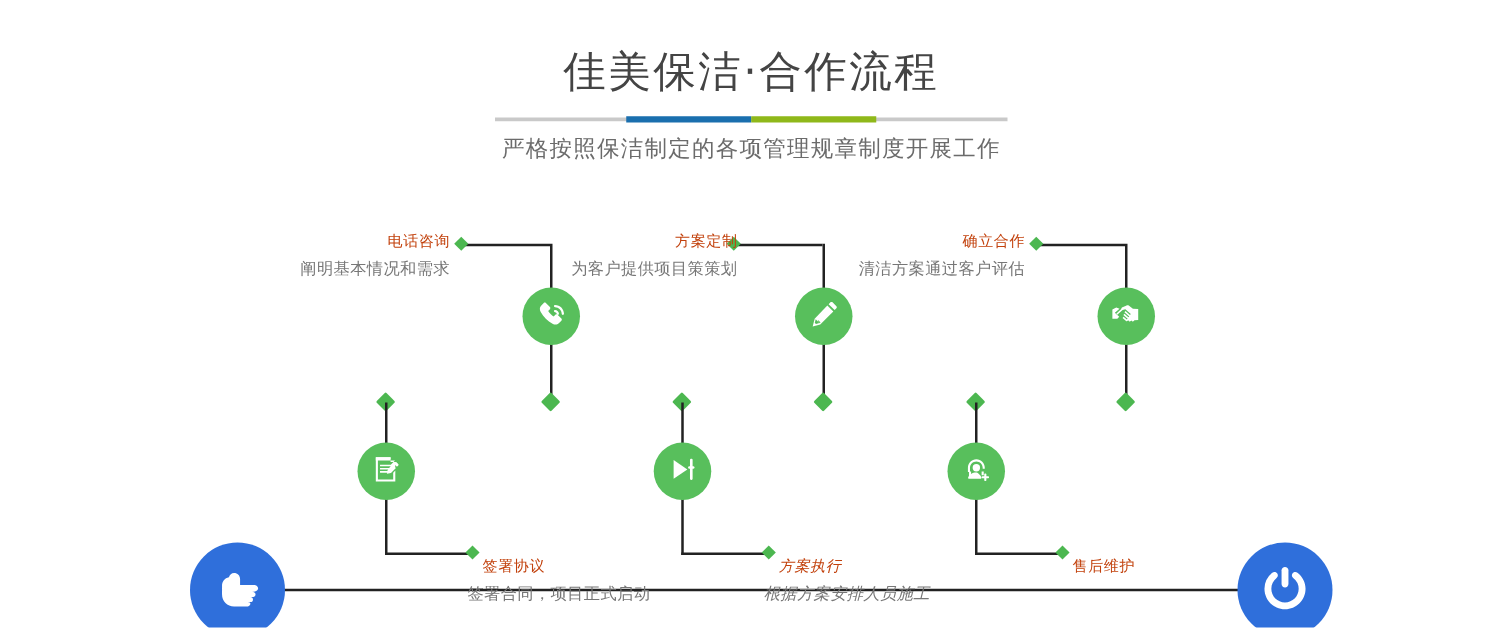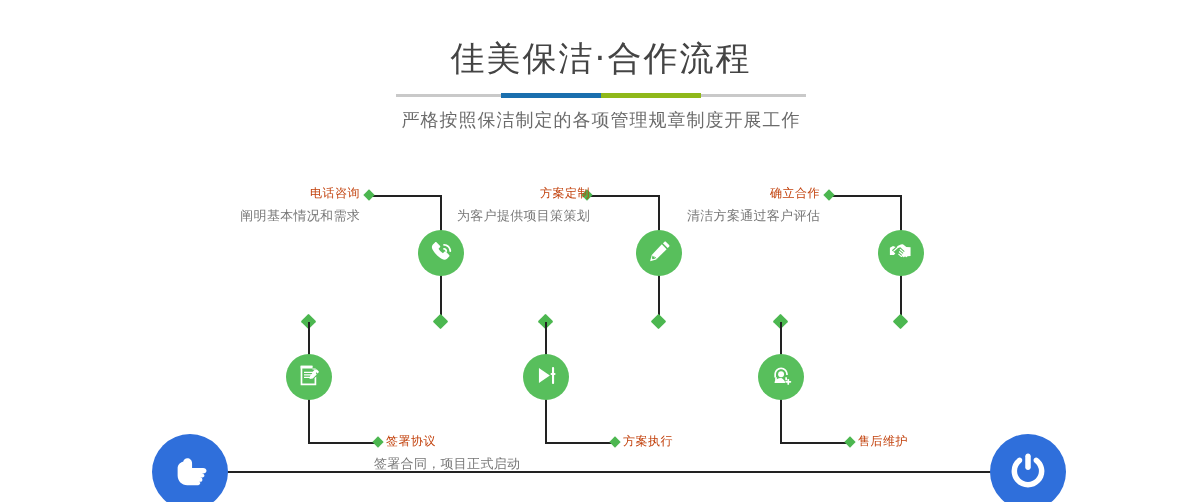--- a/index.html
+++ b/index.html
@@ -55,21 +55,21 @@
   }
   .node-icon svg{width:27px;height:27px;fill:#ffffff;}
 
   .lead{position:absolute;height:1.6px;background:#222222;}
   .lead-dot{position:absolute;width:8px;height:8px;background:#4cb750;transform:rotate(45deg);}
 
   .label{position:absolute;white-space:nowrap;}
   .label .t{font-size:12px;color:#c2410c;line-height:22px;letter-spacing:.5px;}
   .label .d{font-size:13px;color:#777777;line-height:20px;letter-spacing:.3px;margin-top:2px;}
   .label.up{text-align:right;}
-  .label.dn{text-align:left;}
+  .label.dn{text-align:left;margin-top:12px;}
 </style>
 </head>
 <body>
 
 <div class="stage">
 
   <div class="header">
     <div class="title">佳美保洁·合作流程</div>
     <div class="divider">
       <div class="seg blue"></div>
@@ -162,22 +162,23 @@
       <span>
         <svg viewBox="0 0 64 64" aria-hidden="true">
           <path d="M14 14l26 18-26 18V14z"></path>
           <rect x="45" y="12" width="5" height="40" rx="2"></rect>
           <rect x="41.5" y="26" width="12" height="5" rx="2.5"></rect>
         </svg>
       </span>
     </div>
     <div class="lead" style="left:545px;top:292px;width:70px;"></div>
     <div class="lead-dot" style="left:611px;top:288px;"></div>
-    <div class="label dn" style="left:623px;top:280px;width:320px;">
+    <div class="label dn" style="left:623px;top:280px;width:320px;font-style:italic;">
       <div class="t">方案执行</div>
+      <div class="d" style="margin-left:-12px;">根据方案安排人员施工</div>
     </div>
 
     <div class="diamond" style="left:775px;top:166px;"></div>
     <div class="stem" style="left:900px;top:45px;height:127px;"></div>
     <div class="diamond" style="left:895px;top:166px;"></div>
     <div class="node-icon" style="left:878px;top:80px;">
       <span>
         <svg viewBox="0 0 64 64" aria-hidden="true">
           <path d="M4 24l10-8 9 3 6-3h9l8 4 14 1v16l-8 2-9 9-5-4-5 3-5-4-5 3-8-7-5 1L4 24z" opacity="0"></path>
           <path d="M30.5 15.5l-6.8 2.8c-1.5.6-2.4 2.1-2.3 3.7l-9.6 8.6 2 2.2 10.1-9 5.2-1.7 10.3 9.4-1.5 1.6-8.6-7.4-1.9 2.2 9.1 7.9-1.6 1.7-7.6-6.5-1.9 2.2 8.1 7-1.6 1.7-6.2-5.3-1.9 2.2 6.6 5.7c.9.8 2.3.7 3.1-.2l.9-1 1.8 1.5c.9.8 2.3.7 3.1-.2l1.1-1.2 1.6 1.4c.9.8 2.3.7 3.1-.3l1.2-1.4 7.2-.2V21.8l-10-.6-7.4-5.5c-1.4-1-3.2-1.2-4.8-.5l-.4.2-.1.1z"></path>

